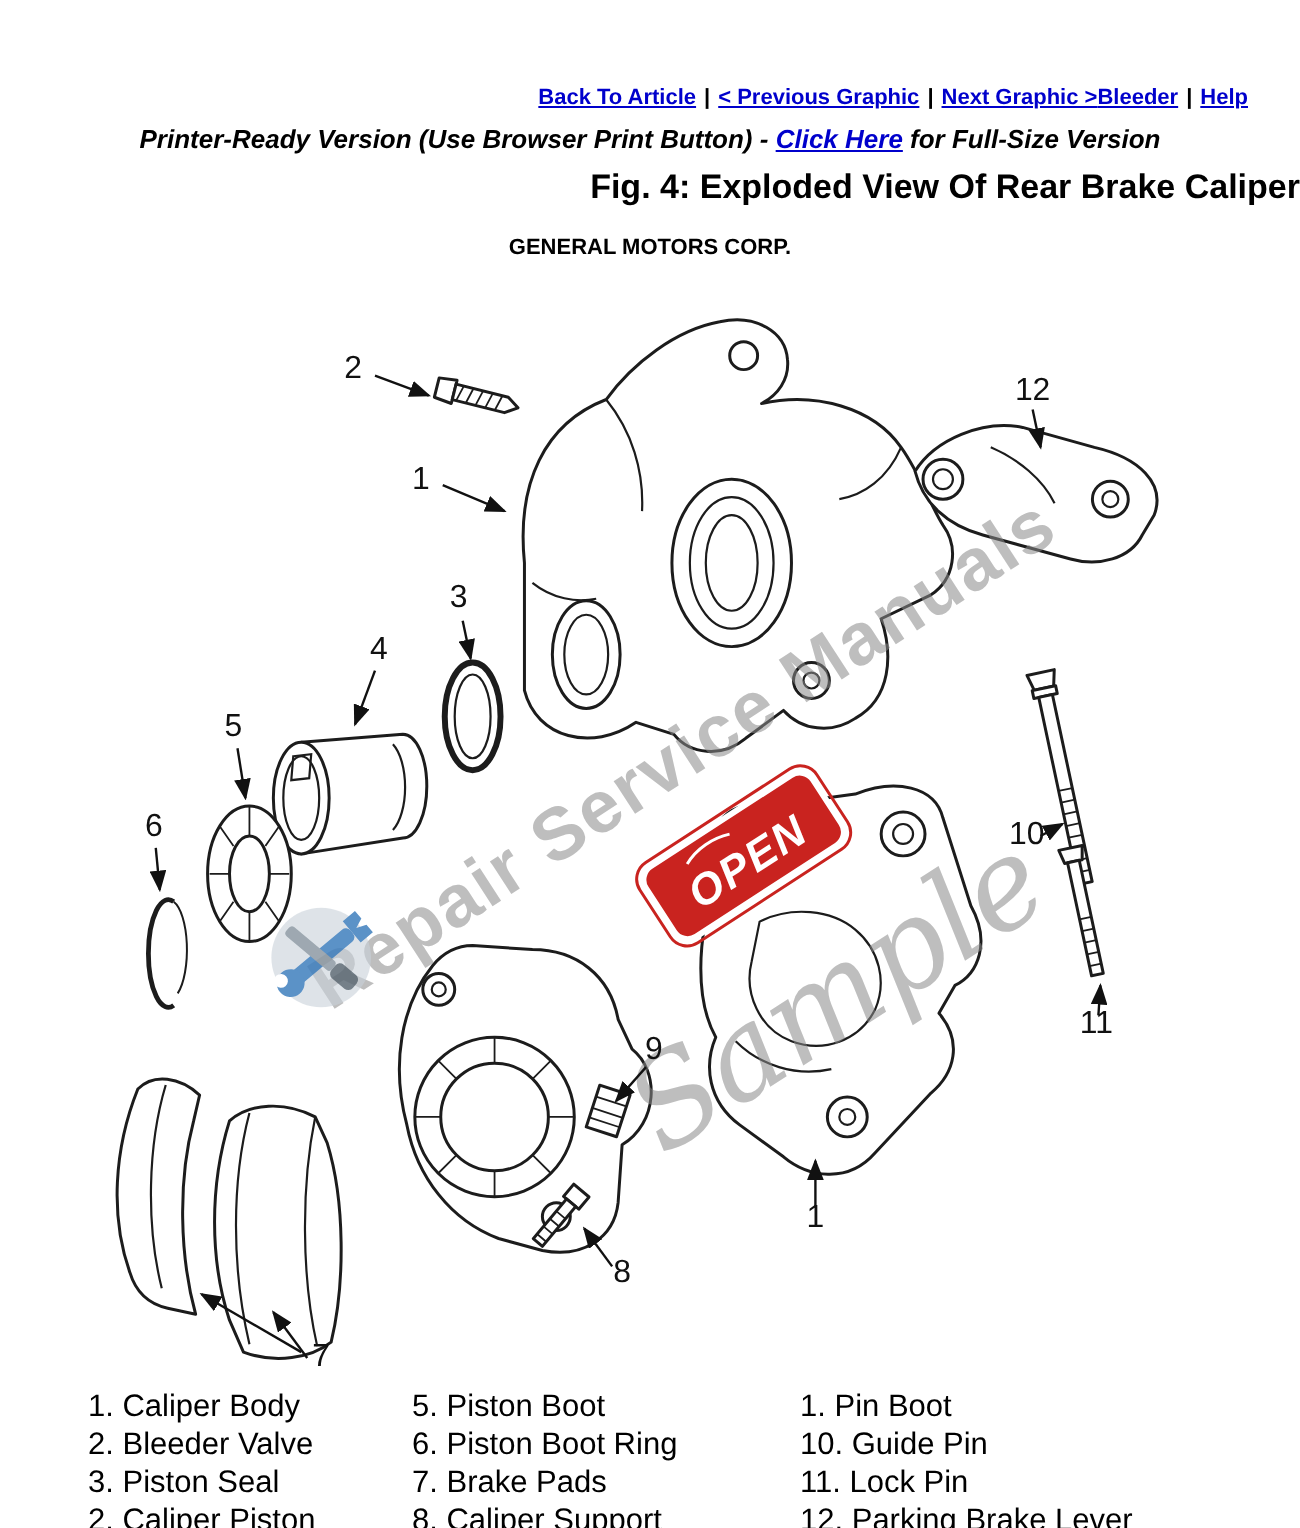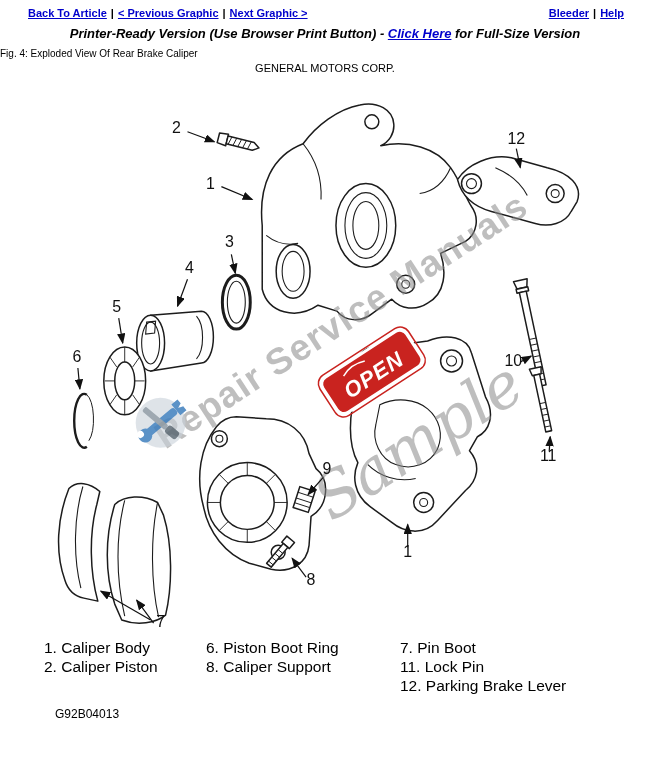--- a/index.html
+++ b/index.html
@@ -3,27 +3,27 @@
 <meta charset="utf-8">
 <style>
   :root{
     --link:#0000cc;
     --badge-red:#c9231f;
     --watermark-gray:#8a8a8a;
   }
   *{box-sizing:border-box;}
   html,body{margin:0;padding:0;background:#fff;}
   body{width:650px;height:764px;font-family:"Liberation Sans",sans-serif;color:#000;overflow:hidden;}
-  .topbar{display:flex;justify-content:space-between;align-items:center;padding:7px 26px 2px 28px;font-size:11px;font-weight:bold;}
+  .topbar{display:flex;justify-content:flex-end;align-items:center;padding:7px 26px 2px 28px;font-size:11px;font-weight:bold;margin-top:36px;}
   .navgroup{white-space:nowrap;}
   .sep{margin:0 4px;color:#000;font-weight:bold;}
   a.lnk{color:var(--link);text-decoration:underline;cursor:pointer;}
   .printer-line{text-align:center;font-size:13px;font-weight:bold;margin-top:5px;font-style:italic;}
-  .fig-caption{text-align:left;font-size:10px;font-weight:normal;margin-top:7px;}
-  .company{text-align:center;font-size:11px;font-weight:normal;margin-top:3px;}
+  .fig-caption{text-align:right;font-size:17px;font-weight:bold;margin-top:7px;}
+  .company{text-align:center;font-size:11px;font-weight:bold;margin-top:14px;}
   .diagram{position:relative;width:650px;height:558px;margin-top:2px;}
   .diagram svg{display:block;}
   svg text{font-family:"Liberation Sans",sans-serif;}
   .part{fill:#fff;stroke:#1c1c1c;stroke-width:1.5;stroke-linejoin:round;}
   .detail{fill:none;stroke:#1c1c1c;stroke-width:1.1;}
   .hatch{fill:none;stroke:#1c1c1c;stroke-width:0.9;}
   .leader{stroke:#111;stroke-width:1.2;fill:none;marker-end:url(#ah);}
   .callout{font-size:16px;fill:#111;}
   .wm1{font-size:37px;font-weight:bold;fill:var(--watermark-gray);opacity:0.55;letter-spacing:1px;}
   .wm2{font-size:62px;font-style:italic;font-family:"DejaVu Serif",serif;fill:var(--watermark-gray);opacity:0.55;}
@@ -230,26 +230,31 @@
     <text class="callout" x="549" y="386" text-anchor="middle">11</text>
     <text class="callout" x="311" y="511" text-anchor="middle">8</text>
     <text class="callout" x="408" y="483" text-anchor="middle">1</text>
   </g>
 </svg>
 </div>
 
 <div class="legend">
   <ul class="col1">
     <li>1. Caliper Body</li>
+    <li>2. Bleeder Valve</li>
+    <li>3. Piston Seal</li>
     <li>2. Caliper Piston</li>
   </ul>
   <ul class="col2">
+    <li>5. Piston Boot</li>
     <li>6. Piston Boot Ring</li>
+    <li>7. Brake Pads</li>
     <li>8. Caliper Support</li>
   </ul>
   <ul class="col3">
-    <li>7. Pin Boot</li>
+    <li>1. Pin Boot</li>
+    <li>10. Guide Pin</li>
     <li>11. Lock Pin</li>
     <li>12. Parking Brake Lever</li>
   </ul>
 </div>
 
 <div class="docid">G92B04013</div>
 
 </body></html>

